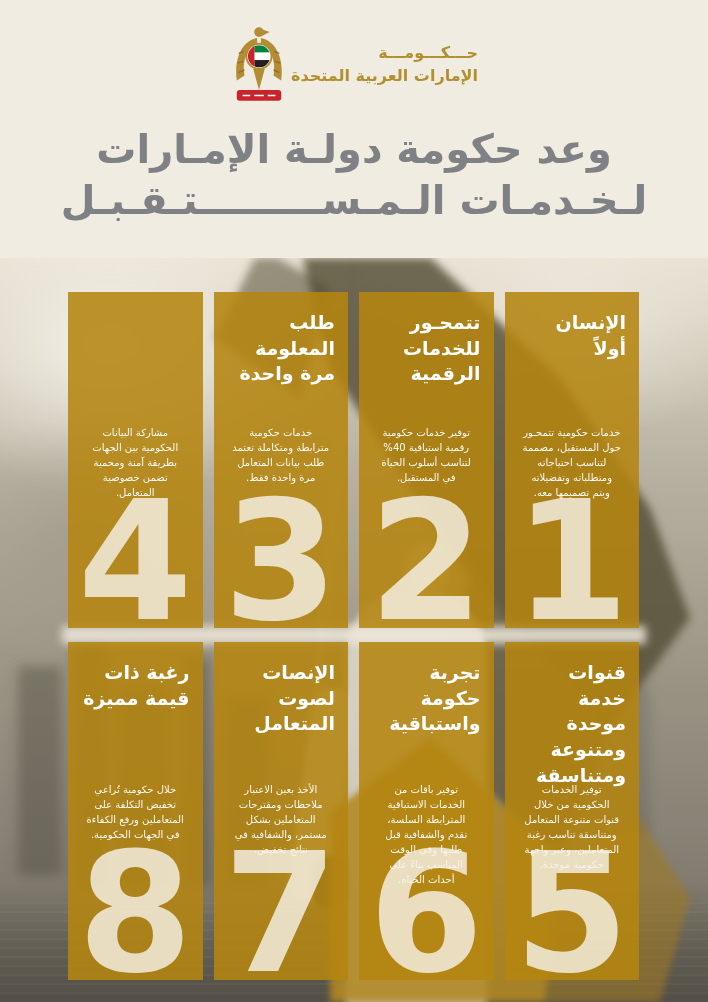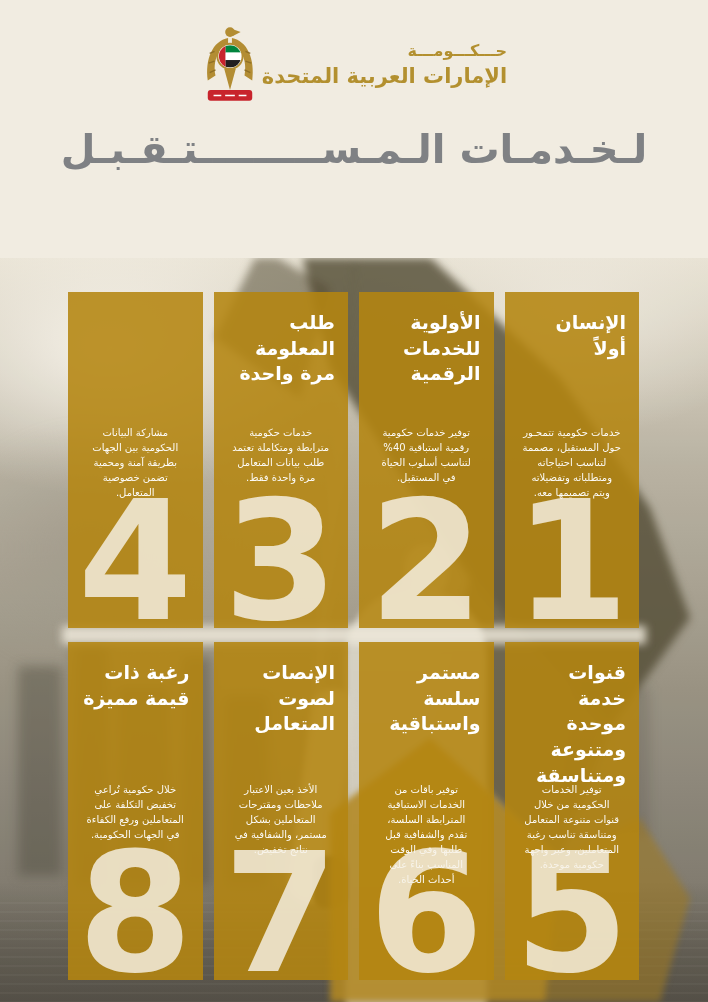--- a/index.html
+++ b/index.html
@@ -7,21 +7,21 @@
     position:relative;width:708px;height:1002px;margin:0 auto;
     background:#f1ece1;overflow:hidden;
     font-family:"DejaVu Sans","Liberation Sans",sans-serif;
   }
   
   .header{position:absolute;top:0;left:0;width:708px;height:258px;}
   .logo-row{display:flex;justify-content:center;align-items:center;gap:3px;padding-top:24px;}
   .emblem{width:58px;height:80px;flex:0 0 auto;}
   .logo-text{direction:rtl;text-align:right;color:#b3902f;}
   .logo-text .gov{font-size:16px;letter-spacing:2px;font-weight:bold;margin-bottom:4px;}
-  .logo-text .country{font-size:21px;font-weight:bold;}
+  .logo-text .country{font-size:16px;font-weight:bold;}
   .main-title{direction:rtl;text-align:center;color:#7f8184;font-weight:bold;
     font-size:40px;line-height:1.28;margin:20px 10px 0;}
   .main-title .t-line{display:block;}
   
   .photo{position:absolute;top:258px;left:0;width:708px;height:744px;overflow:hidden;
     background:linear-gradient(180deg,#eae5d8 0%,#d3cdbf 12%,#b8b2a4 28%,#a7a193 44%,
       #969082 58%,#8a857a 70%,#7d786e 84%,#6e6a62 100%);}
   .layer{position:absolute;}
   .cloud1{left:-120px;top:-60px;width:460px;height:300px;border-radius:50%;
     background:radial-gradient(ellipse at center,rgba(250,247,240,.95) 0%,rgba(250,247,240,0) 70%);}
@@ -100,20 +100,21 @@
 
         <rect x="7" y="68" width="46" height="11" rx="3" fill="#c8242c"></rect>
         <path d="M13,73.5 h8 M25,73.5 h10 M39,73.5 h8" stroke="#ffffff" stroke-width="1.6" fill="none"></path>
       </svg>
       <div class="logo-text">
         <div class="gov">حـــكـــومـــة</div>
         <div class="country">الإمارات العربية المتحدة</div>
       </div>
     </div>
     <h1 class="main-title">
+      <span class="t-line">وعد حكومة دولـة الإمـارات</span>
       <span class="t-line">لـخـدمـات الـمـســـــــــتـقـبـل</span>
     </h1>
   </div>
 
   <div class="photo">
     <div class="layer cloud1"></div>
     <div class="layer cloud2"></div>
     <div class="layer cloud3"></div>
     <div class="building b1"></div>
     <div class="building b2"></div>
@@ -146,21 +147,21 @@
 
     <div class="grid">
 
       <article class="card">
         <h2 class="card-title">الإنسان أولاً</h2>
         <p class="card-desc">خدمات حكومية تتمحـور حول المستقبل، مصممة لتناسب احتياجاته ومتطلباته وتفضيلاته ويتم تصميمها معه.</p>
         <div class="card-number">1</div>
       </article>
 
       <article class="card">
-        <h2 class="card-title">الأولوية للخدمات الرقمية</h2>
+        <h2 class="card-title">تتمحـور للخدمات الرقمية</h2>
         <p class="card-desc">توفير خدمات حكومية رقمية استباقية 40% لتناسب أسلوب الحياة في المستقبل.</p>
         <div class="card-number">2</div>
       </article>
 
       <article class="card">
         <h2 class="card-title">طلب المعلومة مرة واحدة</h2>
         <p class="card-desc">خدمات حكومية مترابطة ومتكاملة تعتمد طلب بيانات المتعامل مرة واحدة فقط.</p>
         <div class="card-number">3</div>
       </article>
 
@@ -169,21 +170,21 @@
         <div class="card-number">4</div>
       </article>
 
       <article class="card">
         <h2 class="card-title">قنوات خدمة موحدة ومتنوعة ومتناسقة</h2>
         <p class="card-desc">توفير الخدمات الحكومية من خلال قنوات متنوعة المتعامل ومتناسقة تناسب رغبة المتعاملين، وعبر واجهة حكومية موحدة.</p>
         <div class="card-number">5</div>
       </article>
 
       <article class="card">
-        <h2 class="card-title">مستمر سلسة واستباقية</h2>
+        <h2 class="card-title">تجربة حكومة واستباقية</h2>
         <p class="card-desc">توفير باقات من الخدمات الاستباقية المترابطة السلسة، تقدم والشفافية قبل طلبها وفي الوقت المناسب بناءً على أحداث الحياة.</p>
         <div class="card-number">6</div>
       </article>
 
       <article class="card">
         <h2 class="card-title">الإنصات لصوت المتعامل</h2>
         <p class="card-desc">الأخذ بعين الاعتبار ملاحظات ومقترحات المتعاملين بشكل مستمر، والشفافية في نتائج تخفيض.</p>
         <div class="card-number">7</div>
       </article>
 

